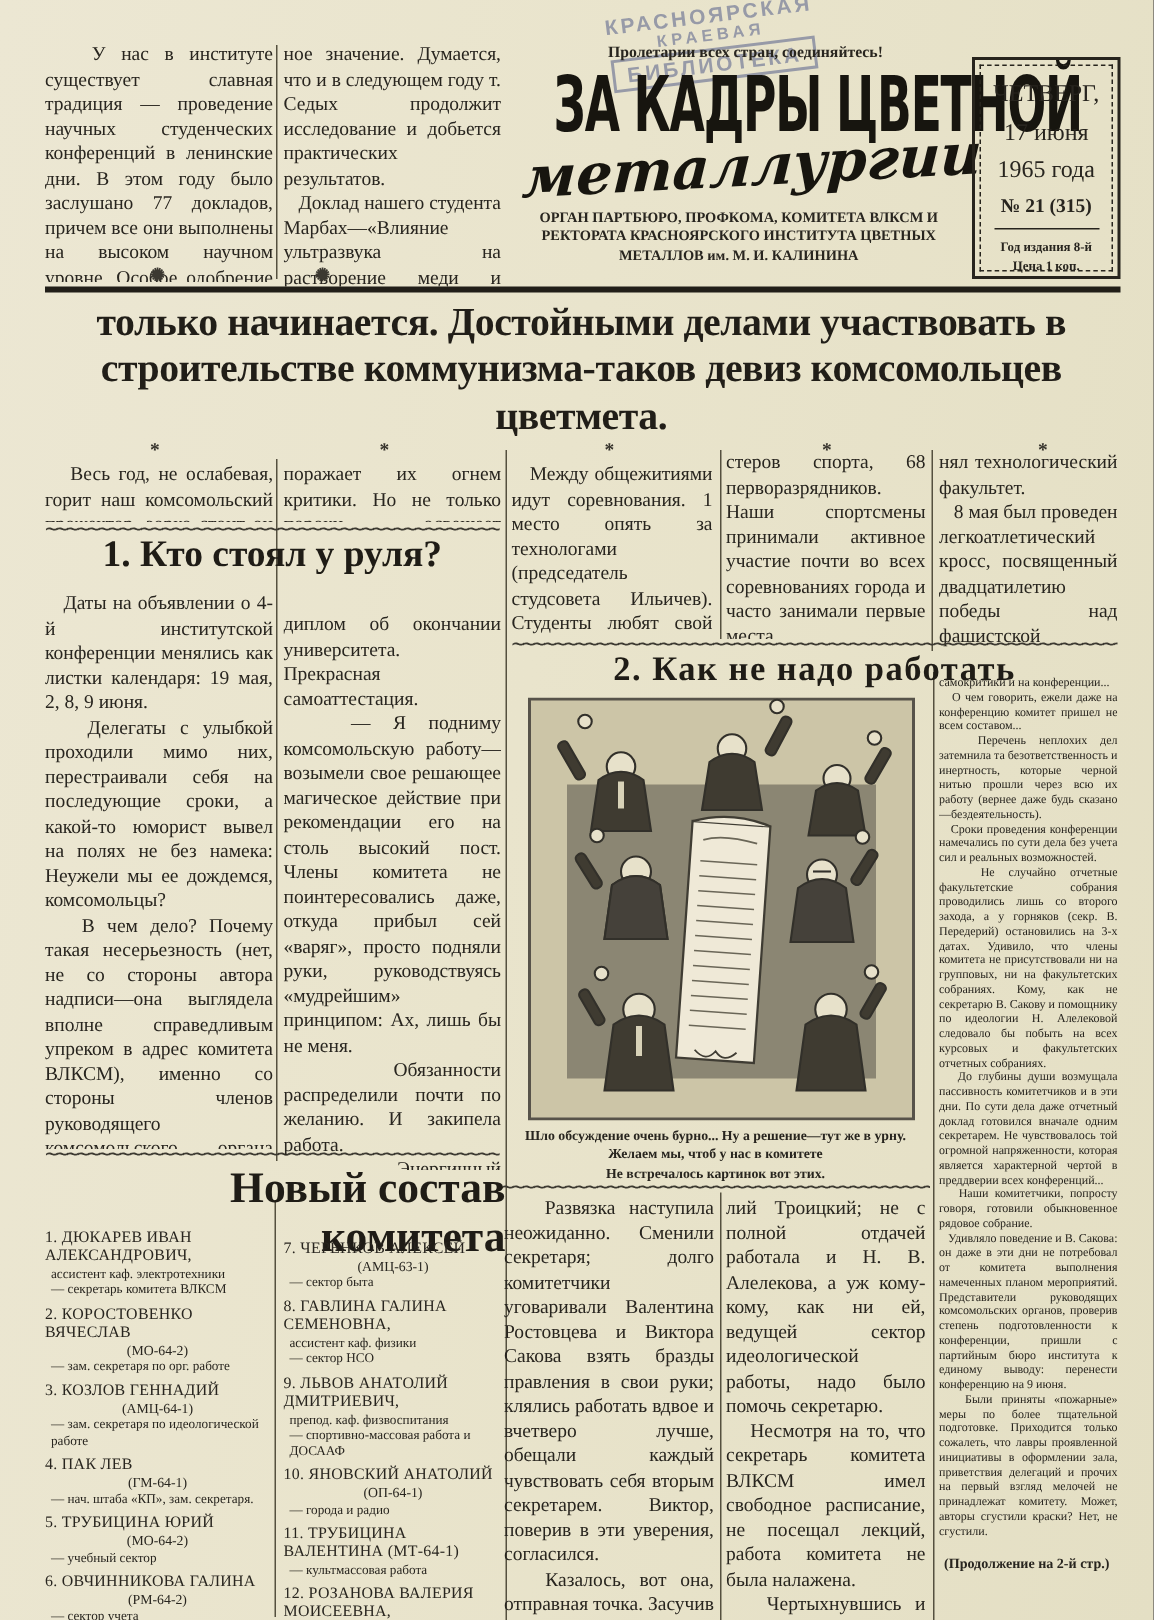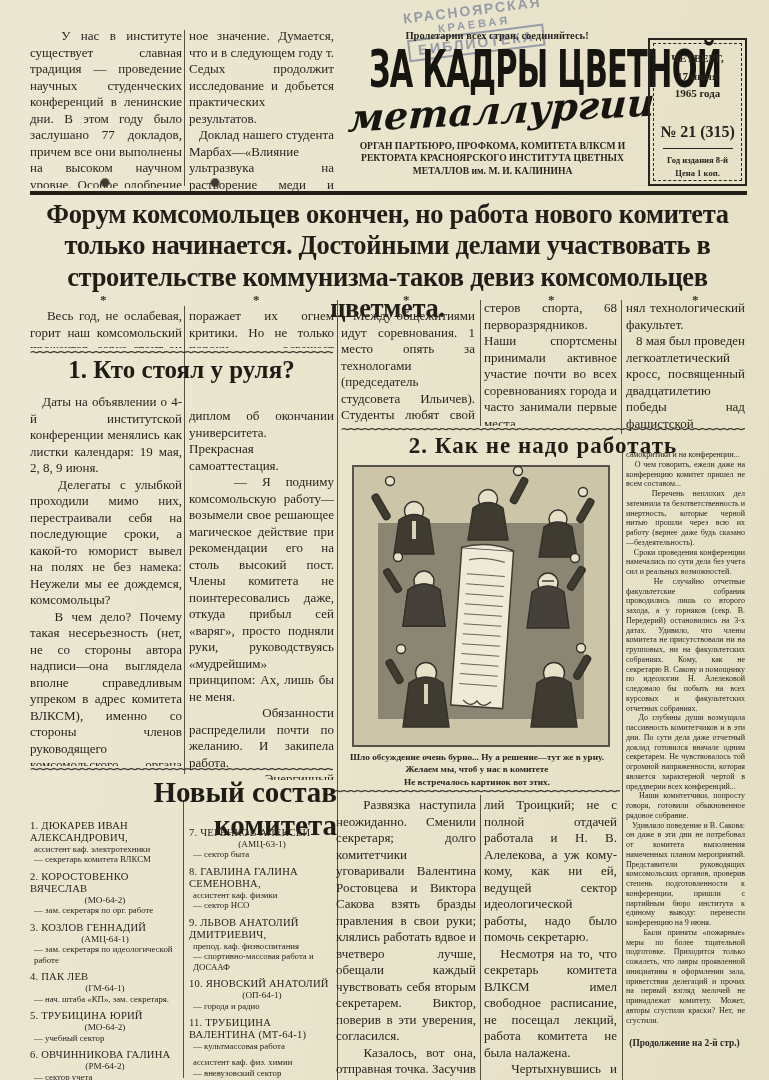--- a/index.html
+++ b/index.html
@@ -29,22 +29,22 @@
           transform:scale(.8,1.35);transform-origin:center top;letter-spacing:-1px;white-space:nowrap;}
   .title2{left:348px;top:92px;width:290px;text-align:center;font-family:"DejaVu Serif",serif;
           font-style:italic;font-weight:bold;font-size:38px;line-height:1;color:#17150f;
           transform:rotate(-3deg) skewX(-6deg);white-space:nowrap;}
   .organ{left:340px;top:140px;width:305px;text-align:center;font-size:9.6px;font-weight:bold;line-height:1.3;}
 
   
   .datebox{left:648px;top:38px;width:99px;height:148px;border:2.5px solid #27241d;box-sizing:border-box;
            text-align:center;padding-top:10px;}
   .datebox::before{content:"";position:absolute;inset:3px;border:1px dashed #27241d;pointer-events:none;}
-  .db1{font-size:11px;font-weight:bold;line-height:1.6;}
-  .db2{font-size:16px;font-weight:bold;margin-top:20px;}
+  .db1{font-size:16px;font-weight:normal;line-height:1.6;}
+  .db2{font-size:13px;font-weight:bold;margin-top:2px;}
   .dbhr{width:70px;height:1px;background:#27241d;margin:7px auto 5px;}
   .db3{font-size:8.6px;font-weight:bold;line-height:1.5;}
 
   .ruleheavy{left:30px;top:191px;width:717px;height:4px;background:#211e18;}
 
   .headline{left:28px;top:199px;width:719px;text-align:center;font-size:26.5px;line-height:1.18;
             font-weight:bold;color:#211e18;letter-spacing:-.3px;}
 
   .sec-title1{left:30px;top:356px;width:303px;text-align:center;font-size:25px;font-weight:bold;color:#1f1c16;}
   .sec-title2{left:340px;top:433px;width:406px;text-align:center;font-size:23px;font-weight:bold;color:#1f1c16;letter-spacing:1px;}
@@ -90,21 +90,20 @@
     <div class="db1">1965 года</div>
     <div class="db2">№ 21 (315)</div>
     <div class="dbhr"></div>
     <div class="db3">Год издания 8-й</div>
     <div class="db3">Цена 1 коп.</div>
   </div>
 
   <div class="abs ruleheavy"></div>
 
   <div class="abs headline">
-    <div>Форум комсомольцев окончен, но работа нового комитета</div>
     <div>только начинается. Достойными делами участвовать в</div>
     <div>строительстве коммунизма-таков девиз комсомольцев цветмета.</div>
   </div>
 
   <span class="asterisk" style="left:100px;top:292px;">*</span>
   <span class="asterisk" style="left:253px;top:292px;">*</span>
   <span class="asterisk" style="left:403px;top:292px;">*</span>
   <span class="asterisk" style="left:548px;top:292px;">*</span>
   <span class="asterisk" style="left:692px;top:292px;">*</span>
 
@@ -195,20 +194,21 @@
     <div class="member">
       <div class="m-head"><span class="m-num">10.</span> <span>ЯНОВСКИЙ АНАТОЛИЙ</span></div>
       <div class="m-detail">(ОП-64-1)</div>
       <div class="m-role">— города и радио</div>
     </div>
     <div class="member">
       <div class="m-head"><span class="m-num">11.</span> <span>ТРУБИЦИНА ВАЛЕНТИНА</span> <span>(МТ-64-1)</span></div>
       <div class="m-role">— культмассовая работа</div>
     </div>
     <div class="member">
+      <div class="m-head"><span class="m-num">12.</span> <span>РОЗАНОВА ВАЛЕРИЯ МОИСЕЕВНА,</span></div>
       <div class="m-role">ассистент каф. физ. химии</div>
       <div class="m-role">— вневузовский сектор</div>
     </div>
 
   </div>
 
   <div class="abs sec-title2">2. Как не надо работать</div>
 
   <div class="abs" style="left:352px;top:465px;">
     <svg width="258" height="282" viewBox="0 0 258 282" xmlns="http://www.w3.org/2000/svg">

